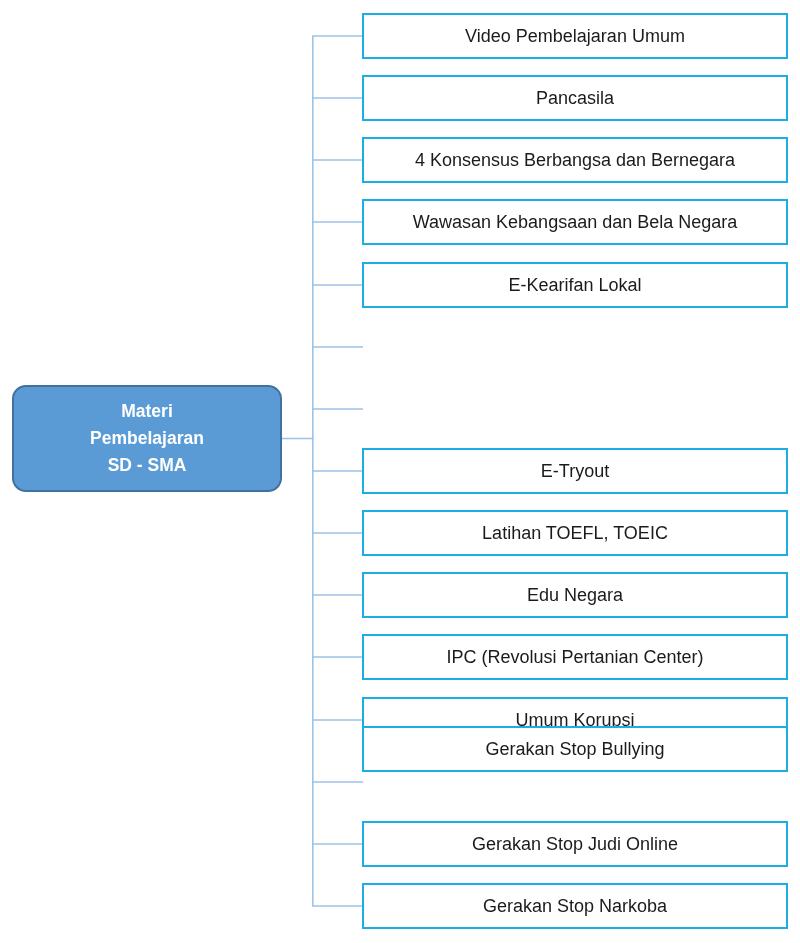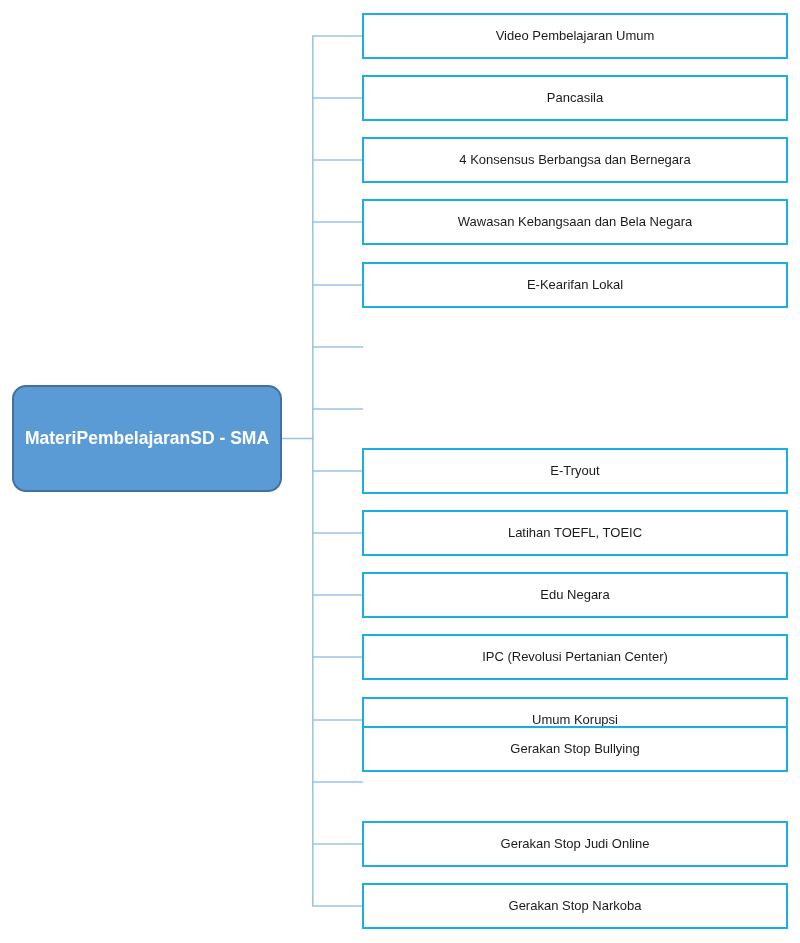--- a/index.html
+++ b/index.html
@@ -23,42 +23,42 @@
     position:absolute;left:0;top:0;width:800px;height:943px;
     z-index:0;
   }
   .connectors line{stroke:var(--connector);stroke-width:1.6;}
   .root-node{
     position:absolute;left:12px;top:385px;width:270px;height:107px;
     box-sizing:border-box;
     background:var(--root-fill);
     border:2.5px solid var(--root-border);
     border-radius:14px;
-    display:flex;flex-direction:row;align-items:center;justify-content:center;
+    display:flex;flex-direction:column;align-items:center;justify-content:center;
     z-index:1;
   }
   .root-node .line{
     color:var(--root-text);
     font-weight:bold;
     font-size:17.5px;
     line-height:27px;
     text-align:center;
     white-space:nowrap;
   }
   .child-node{
     position:absolute;left:362px;width:426px;height:46px;
     box-sizing:border-box;
     background:var(--child-fill);
     border:2.5px solid var(--child-border);
     display:flex;align-items:center;justify-content:center;
     z-index:1;
   }
   .child-node .label{
     color:var(--child-text);
-    font-size:13px;
+    font-size:18px;
     line-height:20px;
     text-align:center;
     white-space:nowrap;
   }
 </style>
 </head>
 <body>
 
 <div class="canvas">
 

